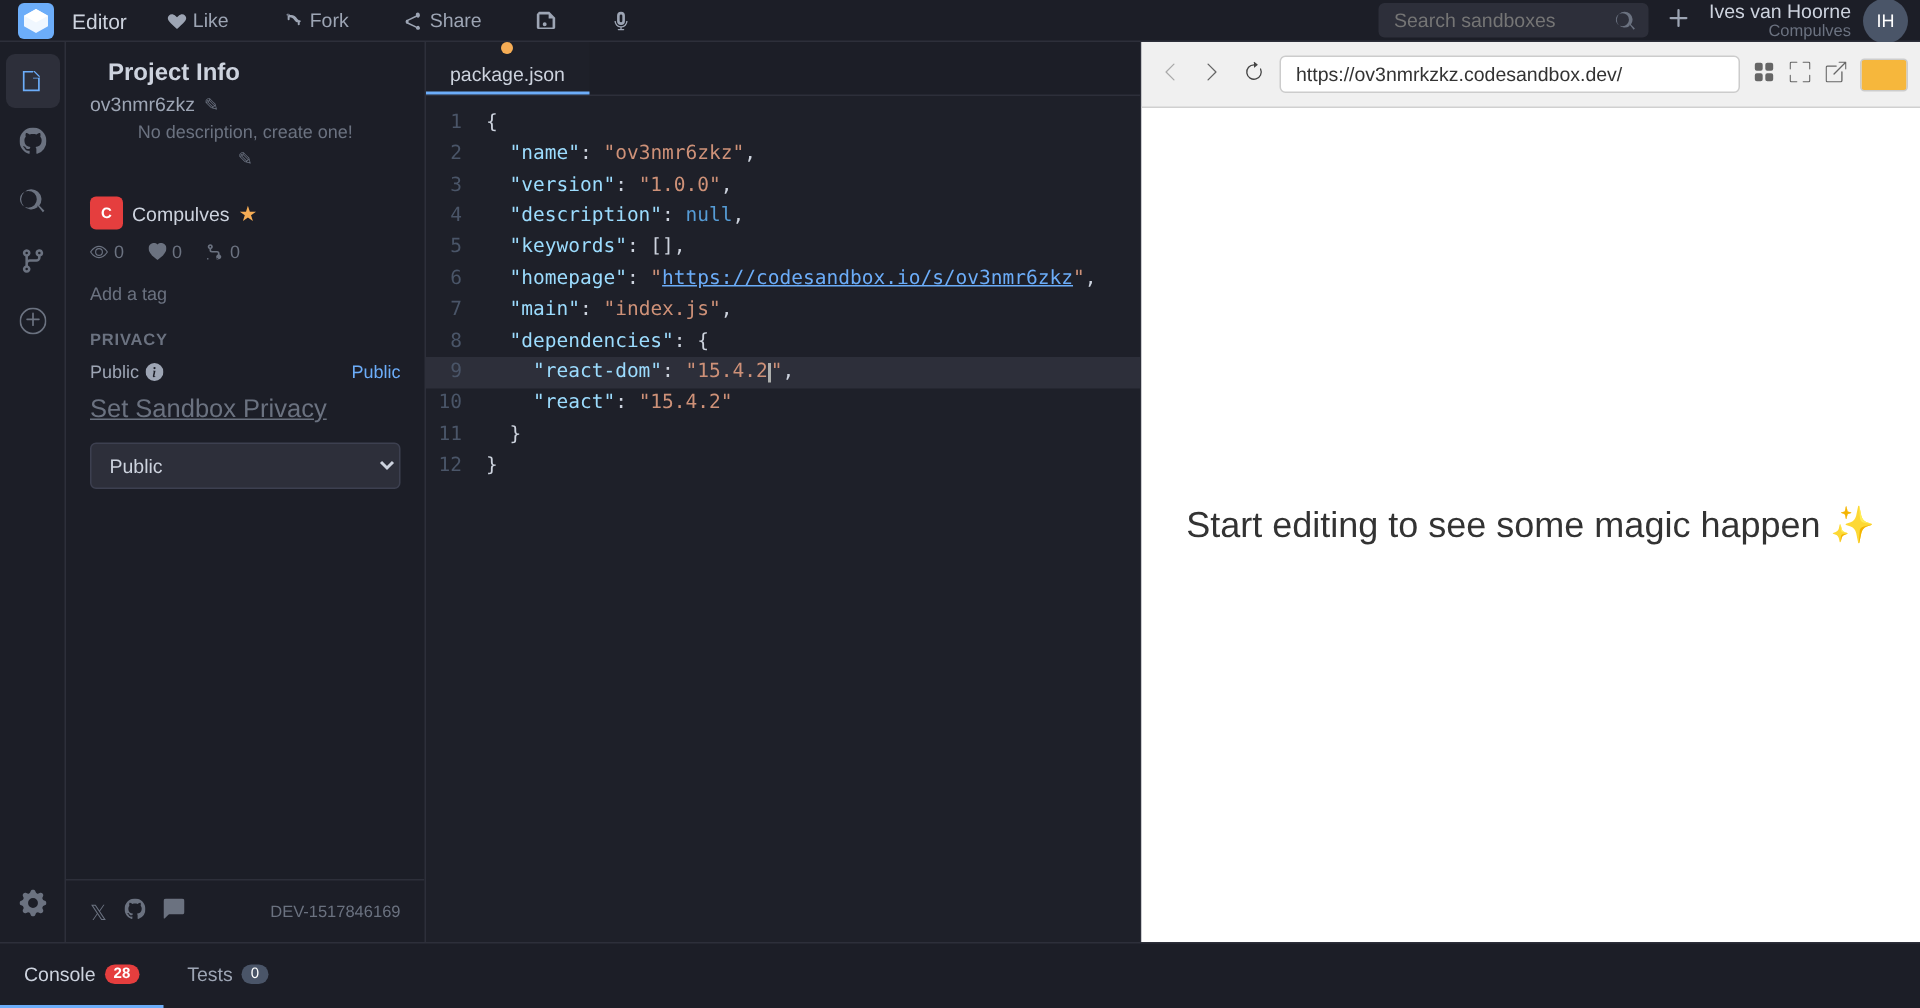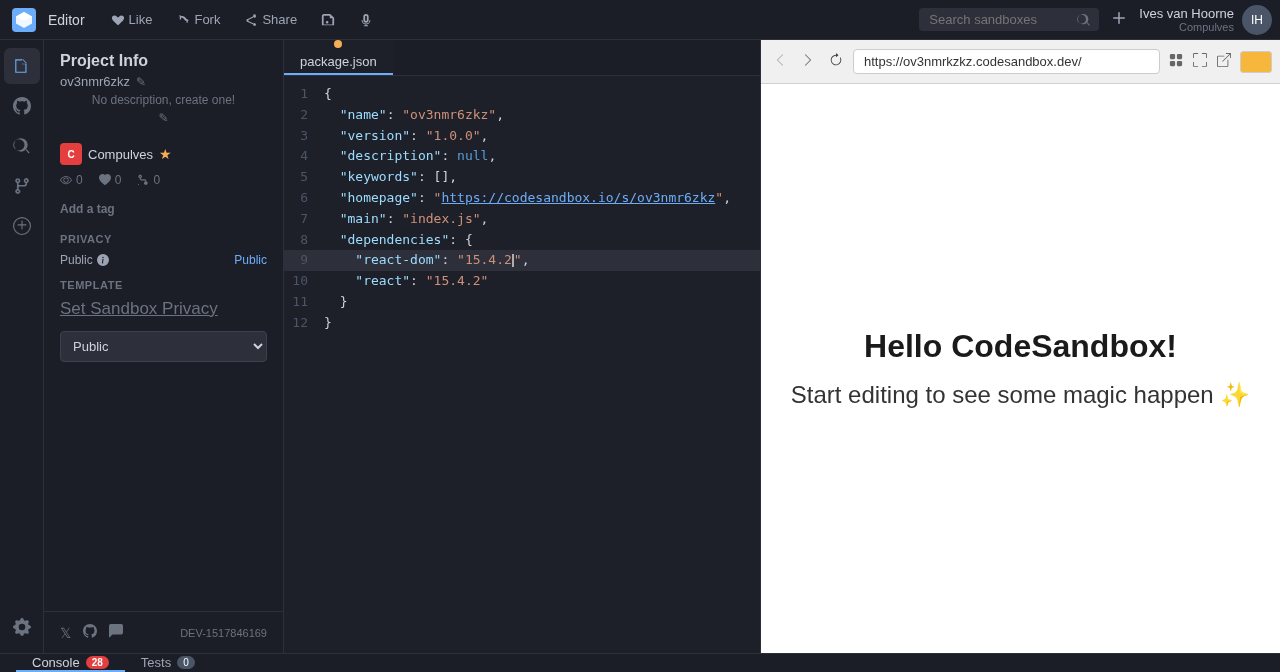--- a/index.html
+++ b/index.html
@@ -1,22 +1,22 @@
 <!DOCTYPE html>
 <html><head>
   <meta charset="utf-8">
   <style>
     * { box-sizing: border-box; margin: 0; padding: 0; }
     body { font-family: 'Segoe UI', Arial, sans-serif; background: #1c1e27; color: #cdd3de; width: 1280px; height: 672px; overflow: hidden; display: flex; flex-direction: column; }
 
     
-    .topbar { height: 40px; background: #1c1e27; display: flex; align-items: center; padding: 0 8px; border-bottom: 1px solid #2d2f3a; flex-shrink: 0; }
+    .topbar { height: 28px; background: #1c1e27; display: flex; align-items: center; padding: 0 8px; border-bottom: 1px solid #2d2f3a; flex-shrink: 0; }
     .topbar-logo { width: 32px; height: 32px; margin-right: 8px; display: flex; align-items: center; justify-content: center; }
     .topbar-editor { color: #cdd3de; font-size: 14px; font-weight: 500; margin-right: 16px; }
-    .topbar-actions { display: flex; align-items: center; gap: 4px; flex: 1; }
+    .topbar-actions { display: flex; align-items: center; gap: 16px; flex: 1; }
     .topbar-btn { display: flex; align-items: center; gap: 4px; padding: 4px 10px; border-radius: 4px; background: transparent; border: none; color: #9da5b4; cursor: pointer; font-size: 13px; }
     .topbar-btn svg { width: 14px; height: 14px; }
     .topbar-right { display: flex; align-items: center; gap: 8px; margin-left: auto; }
     .search-box { background: #2d2f3a; border: none; border-radius: 4px; padding: 4px 30px 4px 10px; color: #9da5b4; font-size: 13px; width: 180px; outline: none; }
     .topbar-icon-btn { background: transparent; border: none; color: #9da5b4; cursor: pointer; padding: 4px; border-radius: 4px; }
     .user-info { display: flex; align-items: center; gap: 8px; justify-content: center; }
     .user-name { font-size: 13px; color: #cdd3de; text-align: right; }
     .user-sub { font-size: 11px; color: #6b7280; text-align: right; }
     .avatar { width: 30px; height: 30px; border-radius: 50%; background: #4a5568; overflow: hidden; display: flex; align-items: center; justify-content: center; font-size: 12px; color: white; }
 
@@ -25,32 +25,32 @@
 
     
     .icon-bar { width: 44px; background: #1c1e27; border-right: 1px solid #2d2f3a; display: flex; flex-direction: column; align-items: center; padding-top: 8px; gap: 4px; flex-shrink: 0; }
     .icon-bar-btn { width: 36px; height: 36px; display: flex; align-items: center; justify-content: center; border-radius: 6px; cursor: pointer; color: #6b7280; border: none; background: transparent; }
     .icon-bar-btn.active { color: #6cadf9; background: #2d2f3a; }
     .icon-bar-bottom { margin-top: auto; padding-bottom: 8px; }
 
     
     .sidebar { width: 240px; background: #1c1e27; border-right: 1px solid #2d2f3a; overflow-y: auto; flex-shrink: 0; display: flex; flex-direction: column; }
     .sidebar-header { padding: 12px 16px 8px; }
-    .project-title { font-size: 16px; font-weight: 600; color: #cdd3de; }
+    .project-title { font-size: 16px; font-weight: 600; color: #cdd3de; margin-left: 12px; }
     .project-id-row { display: flex; align-items: center; gap: 6px; margin-top: 4px; }
     .project-id { font-size: 13px; color: #9da5b4; }
     .edit-icon { cursor: pointer; color: #6b7280; font-size: 12px; }
     .project-desc { font-size: 12px; color: #6b7280; margin-top: 4px; display: flex; align-items: center; gap: 4px; cursor: pointer; flex-direction: column; }
     .org-row { display: flex; align-items: center; gap: 6px; margin-top: 10px; padding: 0 16px; }
     .org-avatar { width: 22px; height: 22px; border-radius: 4px; background: #e53e3e; display: flex; align-items: center; justify-content: center; font-size: 10px; color: white; font-weight: bold; }
     .org-name { font-size: 13px; color: #cdd3de; }
     .star-icon { color: #f6ad55; font-size: 14px; }
     .meta-row { display: flex; align-items: center; gap: 16px; padding: 8px 16px; }
     .meta-item { display: flex; align-items: center; gap: 4px; font-size: 12px; color: #6b7280; }
-    .tag-row { padding: 4px 16px 8px; font-weight: bold; }
+    .tag-row { padding: 4px 16px 8px; }
     .add-tag { font-size: 12px; color: #6b7280; cursor: pointer; }
     .section-label { font-size: 11px; font-weight: 600; color: #6b7280; padding: 8px 16px 4px; text-transform: uppercase; letter-spacing: 0.05em; }
     .privacy-row { display: flex; justify-content: space-between; align-items: center; padding: 4px 16px; }
     .privacy-label { font-size: 12px; color: #9da5b4; display: flex; align-items: center; gap: 4px; }
     .privacy-value { font-size: 12px; color: #6cadf9; }
     .template-row { display: flex; justify-content: space-between; align-items: center; padding: 4px 16px 8px; }
     .template-label { font-size: 12px; color: #9da5b4; }
     .template-value { font-size: 12px; color: #6cadf9; }
     .privacy-notice { font-size: 17px; color: #6b7280; padding: 4px 16px; cursor: pointer; text-decoration: underline; }
     .privacy-select { margin: 8px 16px; width: calc(100% - 32px); background: #2d2f3a; border: 1px solid #3d4050; color: #cdd3de; border-radius: 4px; padding: 6px 8px; font-size: 13px; outline: none; cursor: pointer; }
@@ -87,21 +87,21 @@
     .browser-refresh { background: transparent; border: none; cursor: pointer; color: #444; padding: 4px; }
     .url-bar { flex: 1; background: white; border: 1px solid #ccc; border-radius: 4px; padding: 4px 10px; font-size: 13px; color: #333; outline: none; }
     .browser-action-btns { display: flex; gap: 4px; }
     .browser-action-btn { background: transparent; border: none; cursor: pointer; color: #666; padding: 3px; border-radius: 3px; }
     .color-swatch { width: 32px; height: 22px; border-radius: 3px; background: linear-gradient(135deg, #f6b73c 50%, #f6b73c 50%); border: 1px solid #ccc; cursor: pointer; }
     .preview-content { flex: 1; display: flex; flex-direction: column; align-items: center; justify-content: center; background: white; }
     .preview-title { font-size: 32px; font-weight: 700; color: #1a1a1a; margin-bottom: 16px; }
     .preview-subtitle { font-size: 24px; color: #333; font-weight: 400; }
 
     
-    .bottom-bar { height: 19px; background: #1c1e27; border-top: 1px solid #2d2f3a; display: flex; align-items: center; gap: 0; flex-shrink: 0; padding-left: 16px; }
+    .bottom-bar { height: 44px; background: #1c1e27; border-top: 1px solid #2d2f3a; display: flex; align-items: center; gap: 0; flex-shrink: 0; }
     .bottom-tab { display: flex; align-items: center; gap: 6px; padding: 0 16px; height: 100%; font-size: 13px; color: #9da5b4; cursor: pointer; border-bottom: 2px solid transparent; }
     .bottom-tab.active { color: #cdd3de; border-bottom-color: #6cadf9; }
     .badge { background: #e53e3e; color: white; border-radius: 10px; padding: 1px 6px; font-size: 10px; font-weight: bold; }
     .badge-grey { background: #4a5568; color: white; border-radius: 10px; padding: 1px 6px; font-size: 10px; }
     @keyframes blink { 0%, 100% { opacity: 1; } 50% { opacity: 0; } }
   </style>
 </head>
 <body>
 
 <div class="topbar">
@@ -251,21 +251,20 @@
     <div class="privacy-row">
       <span class="privacy-label">
         <span>Public</span>
         <svg width="12" height="12" viewBox="0 0 16 16" fill="currentColor">
             <path d="M8 16A8 8 0 1 0 8 0a8 8 0 0 0 0 16zm.93-9.412-1 4.705c-.07.34.029.533.304.533.194 0 .487-.07.686-.246l-.088.416c-.287.346-.92.598-1.465.598-.703 0-1.002-.422-.808-1.319l.738-3.468c.064-.293.006-.399-.287-.47l-.451-.081.082-.381 2.29-.287zM8 5.5a1 1 0 1 1 0-2 1 1 0 0 1 0 2z"></path>
           </svg>
       </span>
       <span class="privacy-value">Public</span>
     </div>
 
-    <div class="section-label">TEMPLATE</div>
 
     <span class="privacy-notice">Set Sandbox Privacy</span>
 
     <select class="privacy-select">
       <option>Public</option>
       <option>Private</option>
       <option>Unlisted</option>
     </select>
 
 
@@ -379,21 +378,20 @@
         <button class="browser-action-btn">
           <svg width="14" height="14" viewBox="0 0 16 16" fill="currentColor">
               <path fill-rule="evenodd" d="M8.636 3.5a.5.5 0 0 0-.5-.5H1.5A1.5 1.5 0 0 0 0 4.5v10A1.5 1.5 0 0 0 1.5 16h10a1.5 1.5 0 0 0 1.5-1.5V7.864a.5.5 0 0 0-1 0V14.5a.5.5 0 0 1-.5.5h-10a.5.5 0 0 1-.5-.5v-10a.5.5 0 0 1 .5-.5h6.636a.5.5 0 0 0 .5-.5z"></path>
               <path fill-rule="evenodd" d="M16 .5a.5.5 0 0 0-.5-.5h-5a.5.5 0 0 0 0 1h3.793L6.146 9.146a.5.5 0 1 0 .708.708L15 1.707V5.5a.5.5 0 0 0 1 0v-5z"></path>
             </svg>
         </button>
       </div>
       <div class="color-swatch"></div>
     </div>
     <div class="preview-content">
-      <div class="preview-title">Hello CodeSandbox!</div>
       <div class="preview-subtitle">Start editing to see some magic happen ✨</div>
     </div>
   </div>
 </div>
 
 <div class="bottom-bar">
   <div class="bottom-tab active">
     <span>Console</span>
     <span class="badge">28</span>
   </div>

